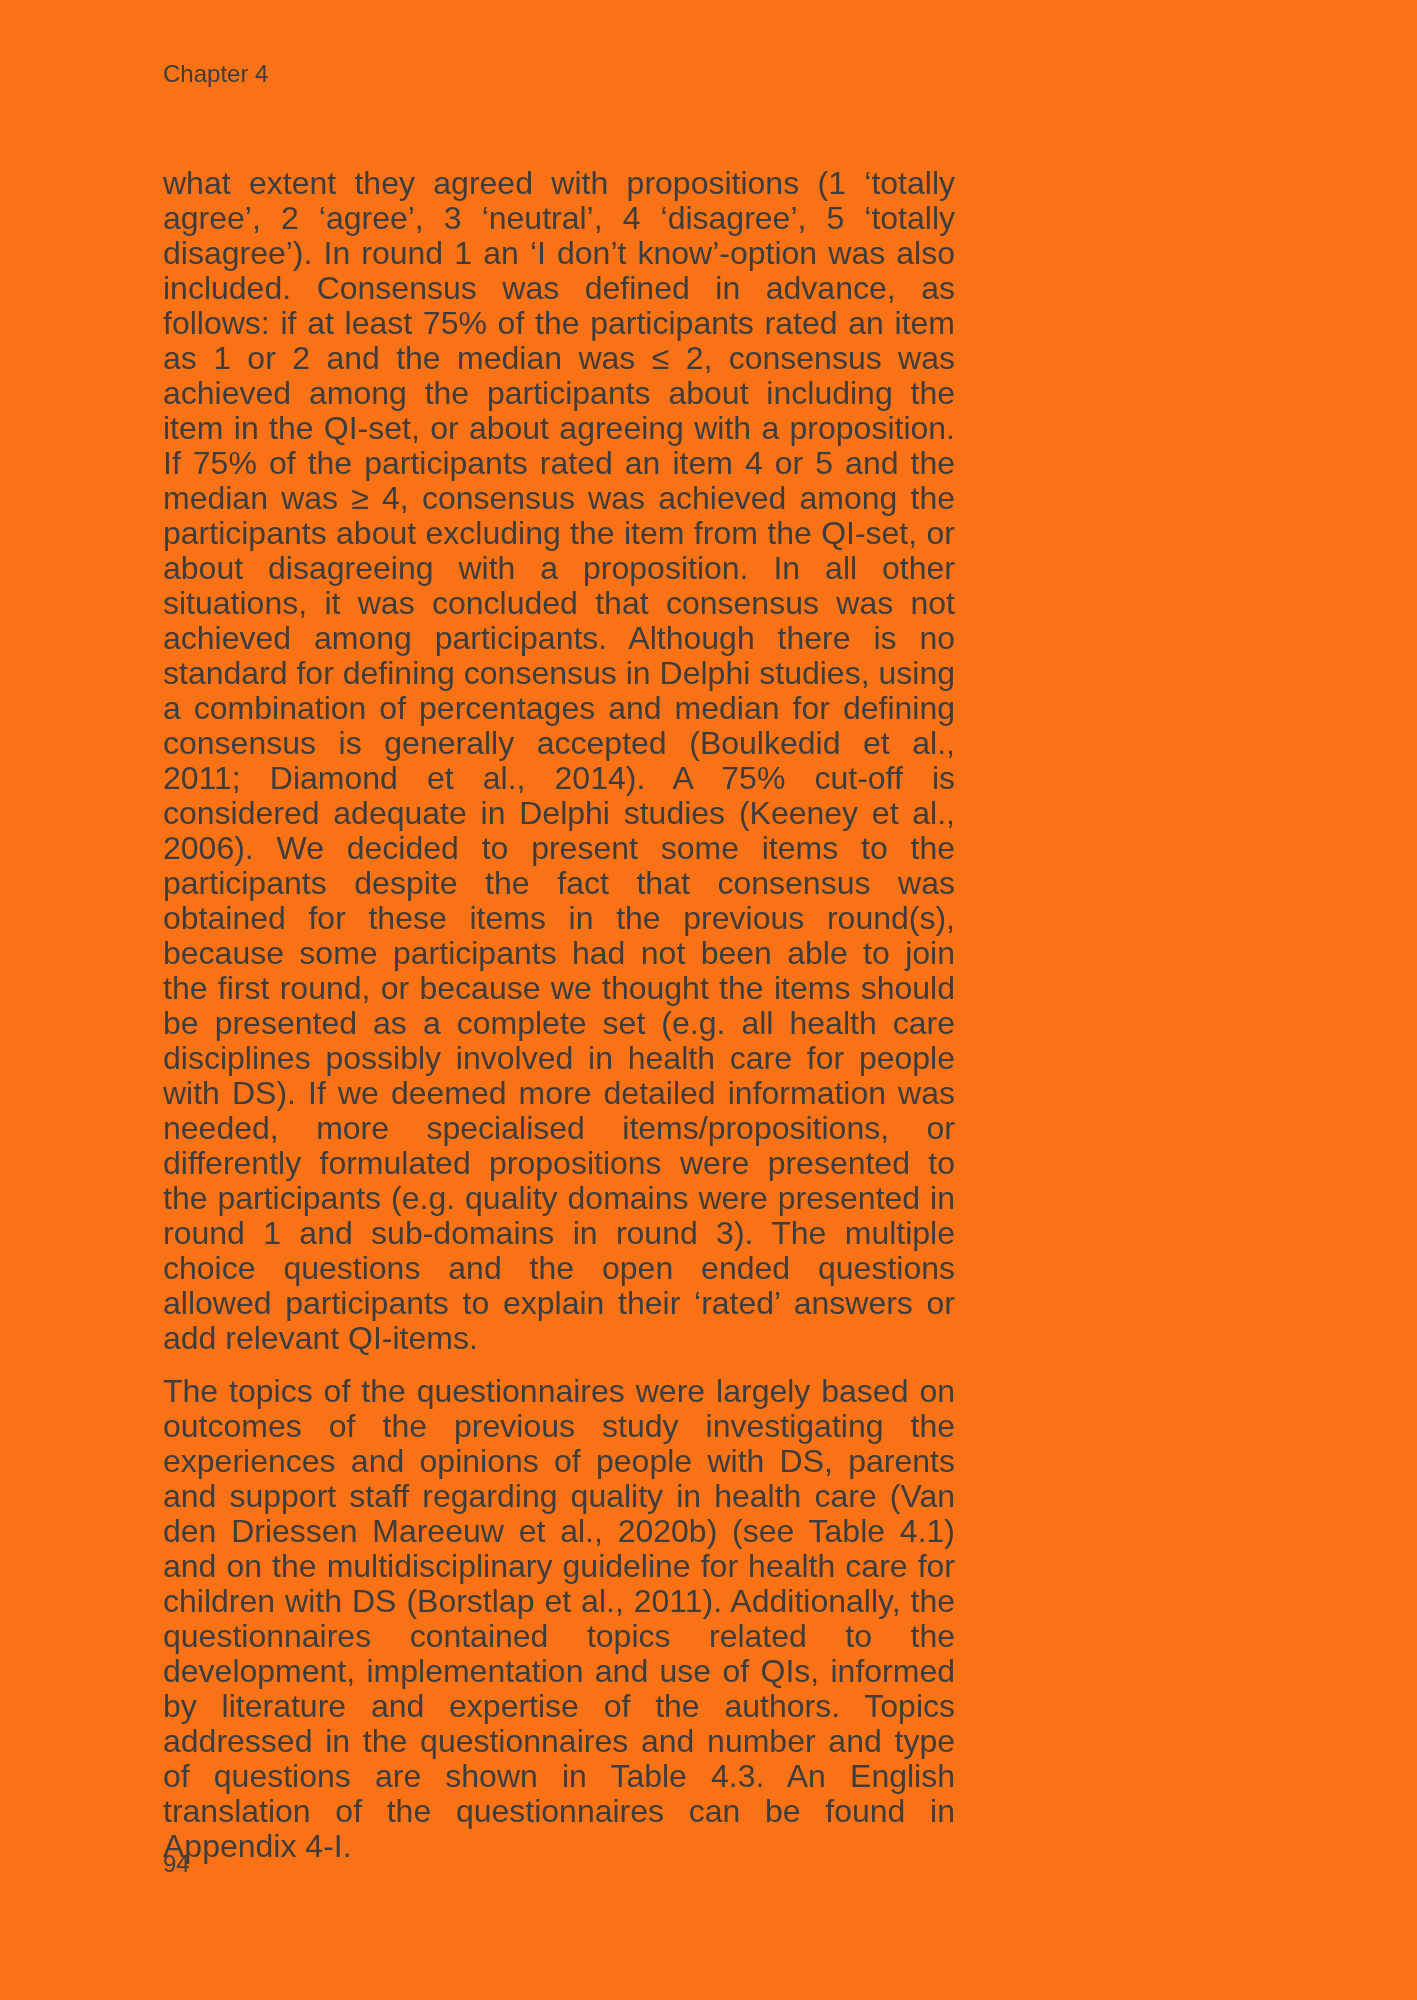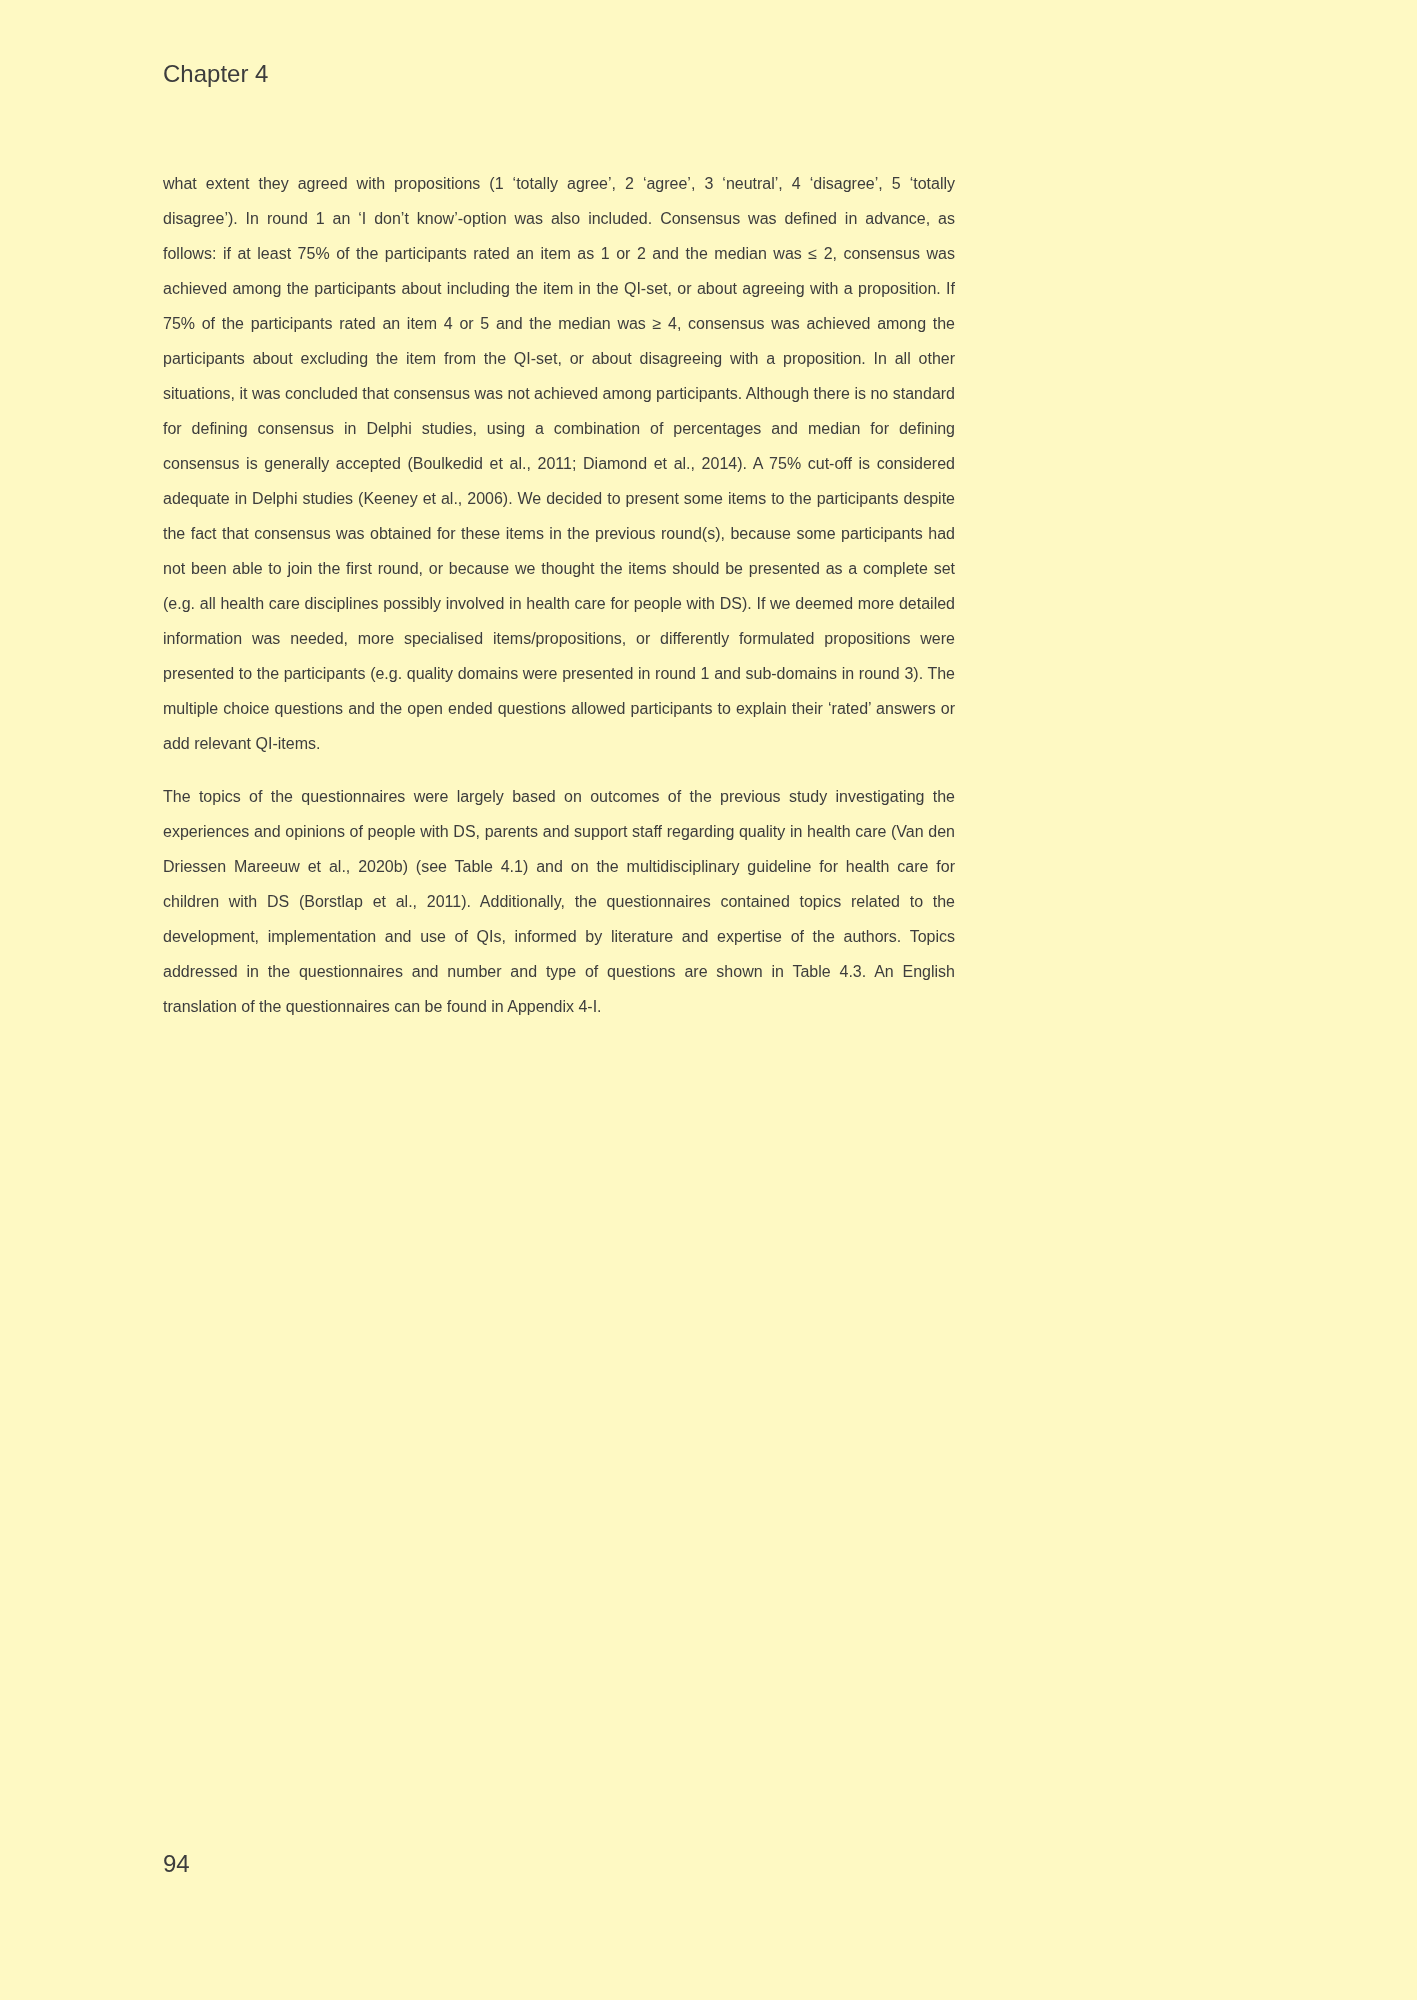--- a/index.html
+++ b/index.html
@@ -4,39 +4,39 @@
 <style>
   html, body {
     margin: 0;
     padding: 0;
     background: #ffffff;
   }
   .page {
     position: relative;
     width: 1417px;
     height: 2000px;
-    background: #fef9c3;
+    background: #f97316;
     font-family: "Liberation Sans", "DejaVu Sans", sans-serif;
     color: #3d3d3d;
     overflow: hidden;
   }
   .running-header {
     position: absolute;
     left: 163px;
     top: 60px;
     font-size: 24px;
     line-height: 1.2;
     color: #3d3d3d;
   }
   .body-text {
     position: absolute;
     left: 163px;
     top: 166px;
     width: 792px;
-    font-size: 16px;
+    font-size: 32px;
     line-height: 35px;
     text-align: justify;
     color: #3d3d3d;
   }
   .body-text p {
     margin: 0;
   }
   .body-text p + p {
     margin-top: 18px;
   }

